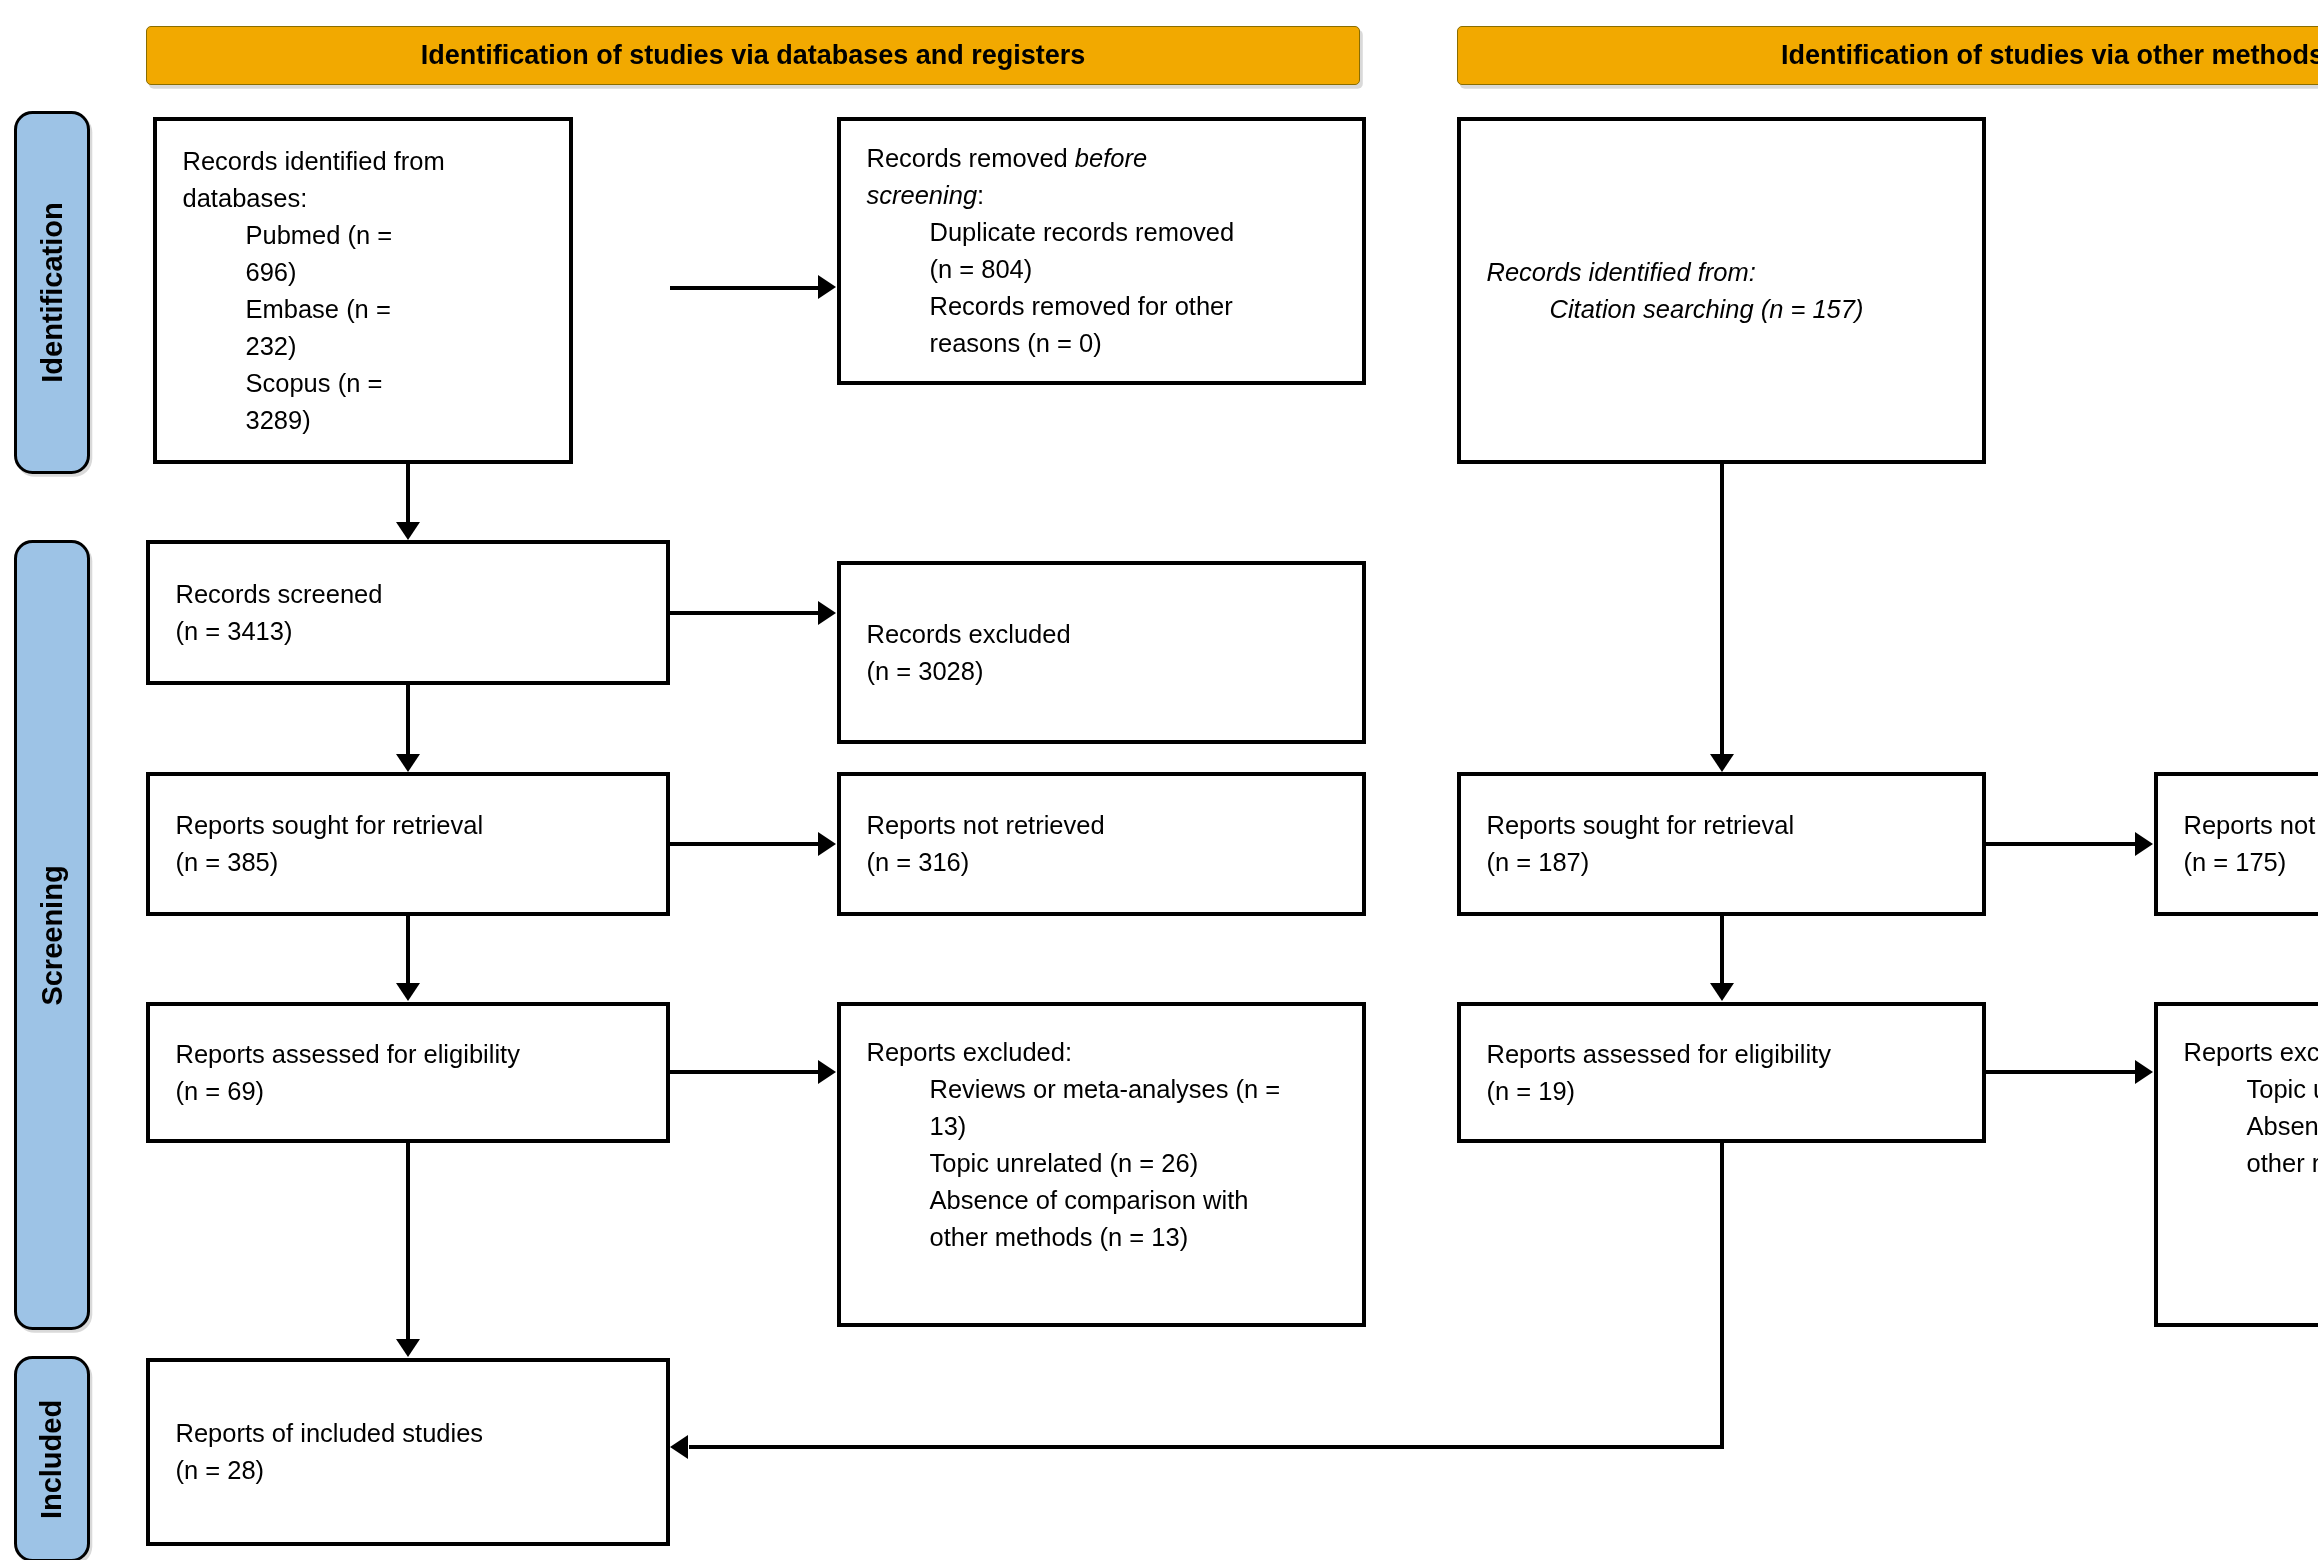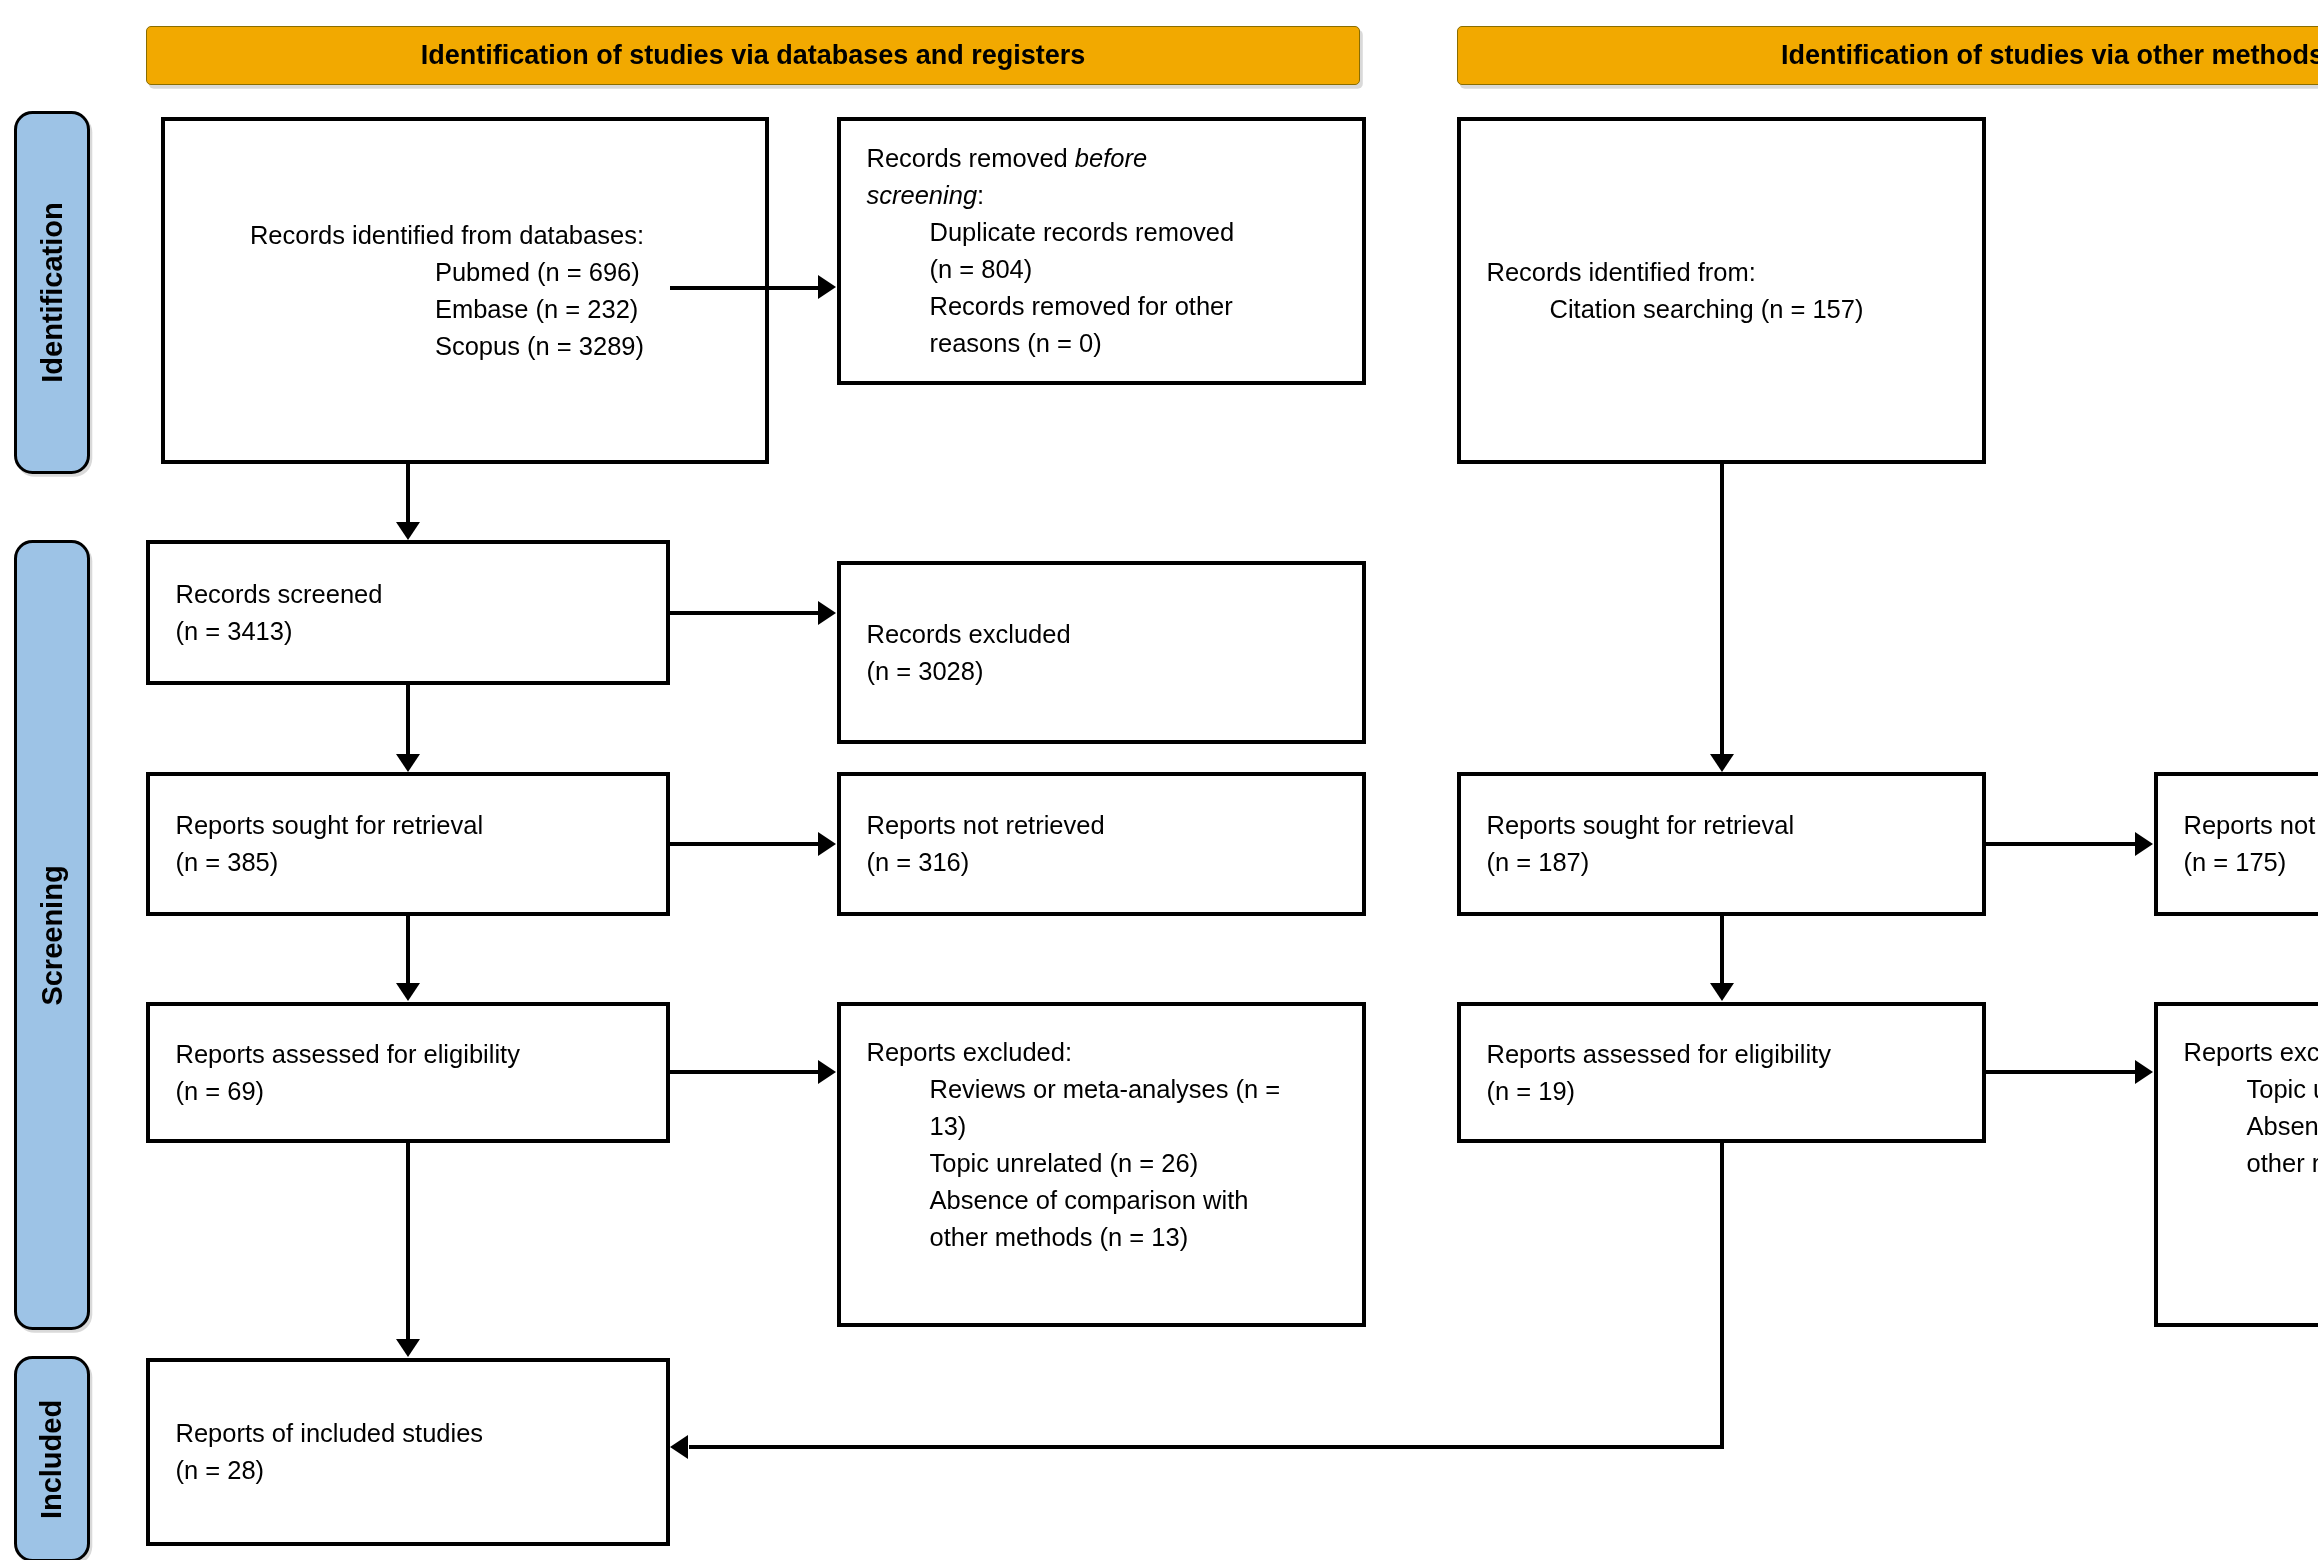--- a/index.html
+++ b/index.html
@@ -47,40 +47,40 @@
   <div class="side-label" style="left:14px;top:111px;width:70px;height:357px;">
     <span>Identification</span>
   </div>
   <div class="side-label" style="left:14px;top:540px;width:70px;height:784px;">
     <span>Screening</span>
   </div>
   <div class="side-label" style="left:14px;top:1356px;width:70px;height:200px;">
     <span>Included</span>
   </div>
 
-  <div class="box pad-lg" style="left:161px;top:117px;width:608px;height:347px;align-items:flex-end;">
+  <div class="box pad-lg" style="left:153px;top:117px;width:420px;height:347px;align-items:flex-end;">
     <div>Records identified from databases:</div>
     <div>
         <div class="indent">Pubmed (n = 696)</div>
         <div class="indent">Embase (n = 232)</div>
         <div class="indent">Scopus (n = 3289)</div>
       </div>
   </div>
 
   <div class="box pad-lg" style="left:837px;top:117px;width:529px;height:268px;">
     <div>
       <span>Records removed </span><span class="em">before screening</span><span>:</span>
     </div>
     <div>
         <div class="indent">Duplicate records removed (n = 804)</div>
         <div class="indent">Records removed for other reasons (n = 0)</div>
       </div>
   </div>
 
-  <div class="box" style="left:1457px;top:117px;width:529px;height:347px;">
+  <div class="box" style="left:1457px;top:117px;width:529px;height:347px;font-style:italic;">
     <div>Records identified from:</div>
     <div>
         <div class="indent">Citation searching (n = 157)</div>
       </div>
   </div>
 
   <div class="box" style="left:146px;top:540px;width:524px;height:145px;">
       <div>Records screened</div>
       <div>(n = 3413)</div>
     </div>

